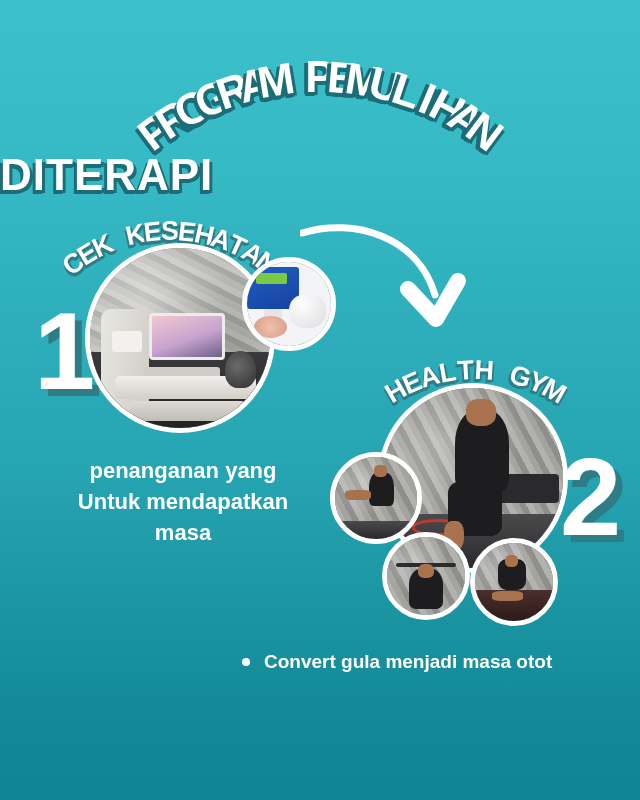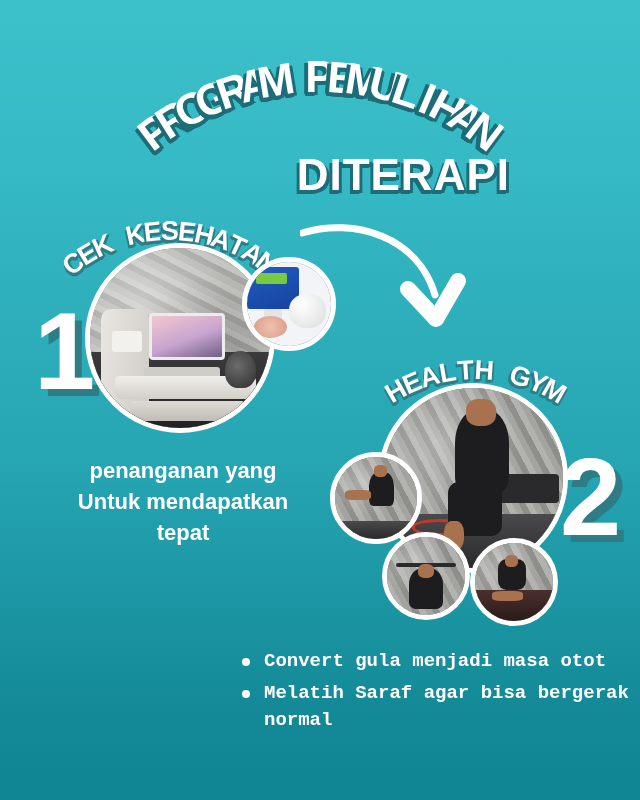--- a/index.html
+++ b/index.html
@@ -31,26 +31,25 @@
     font-size: 44px;
     letter-spacing: 0px;
     color: #ffffff;
     text-shadow:
       -3px 4px 0 #1c6d78, -2px 4px 0 #1c6d78, -3px 3px 0 #1c6d78,
       3px 3px 0 #1c6d78, 0 4px 0 #1c6d78, -4px 2px 0 #1c6d78;
     white-space: pre;
   }
   .title-line2 {
     position: absolute; left: 0; top: 98px; width: 510px;
-    text-align: right;
+    text-align: left;
     font-weight: 900; font-size: 44px; color: #fff;
     letter-spacing: 1px;
     text-shadow:
       -3px 4px 0 #1c6d78, -2px 4px 0 #1c6d78, 3px 3px 0 #1c6d78, 0 4px 0 #1c6d78;
-    padding-left: 8px;
   }
 
   
   .arc-label { position: absolute; width: 300px; height: 80px; pointer-events: none; }
   .arc-label .ch {
     position: absolute; left: 50%; top: 0;
     transform-origin: 50% 130px;
     font-weight: 900; font-size: 27px; color: #fff;
     text-shadow: -2px 3px 0 #2e7d86, -1px 3px 0 #2e7d86, 2px 2px 0 #2e7d86, 0 3px 0 #2e7d86;
     white-space: pre;
@@ -191,21 +190,21 @@
   
   #caption-step1 {
     position: absolute; left: 38px; top: 455px; width: 290px;
     text-align: center;
     color: #ffffff; font-weight: 900; font-size: 22px; line-height: 1.42;
   }
   #bullets-step2 {
     position: absolute; left: 238px; top: 648px; width: 392px;
     color: #ffffff; font-weight: 900; font-size: 19px; line-height: 1.45;
   }
-  #bullets-step2 li { list-style: none; position: relative; padding-left: 26px; margin-bottom: 4px; font-family: Liberation Mono, monospace; }
+  #bullets-step2 li { list-style: none; position: relative; padding-left: 26px; margin-bottom: 4px; }
   #bullets-step2 li::before {
     content: ""; position: absolute; left: 4px; top: 10px;
     width: 8px; height: 8px; border-radius: 50%; background: #ffffff;
   }
 </style>
 </head>
 <body>
 
 <div class="poster">
 
@@ -270,21 +269,21 @@
       <div class="dev-screen"></div>
       <div class="dev-stand"></div>
       <div class="dev-round"></div>
       <div class="dev-hand"></div>
     </div>
   </div>
 
   <div id="caption-step1">
     <div>penanganan yang</div>
     <div>Untuk mendapatkan</div>
-    <div>tepat</div>
+    <div>masa</div>
   </div>
 
   <svg id="flow-arrow" viewBox="0 0 180 130">
     <path d="M2,18 C55,2 118,22 135,80" stroke="#ffffff" stroke-width="7" fill="none" stroke-linecap="round"></path>
     <path d="M108,74 L136,104 L158,66" stroke="#ffffff" stroke-width="16" fill="none" stroke-linecap="round" stroke-linejoin="round"></path>
   </svg>
 
   <div class="arc-label" id="label-step2" style="left:325px; top:355px;">
       <span class="ch" style="font-size: 27px; transform-origin: 50% 175px; transform: translateX(-50%) rotate(-29.7deg);">H</span>
       <span class="ch" style="font-size: 27px; transform-origin: 50% 175px; transform: translateX(-50%) rotate(-23.1deg);">E</span>
@@ -337,16 +336,15 @@
       <div class="wall dark"></div>
       <div class="mat" style="height:40%; background:linear-gradient(180deg,#4b2f2c,#2b1b19);"></div>
       <div class="person" style="left:30%; top:20%; width:36%; height:40%; border-radius:30%;"></div>
       <div class="skin" style="left:38%; top:16%; width:17%; height:15%;"></div>
       <div class="skin" style="left:22%; top:62%; width:40%; height:12%; border-radius:30%;"></div>
     </div>
   </div>
 
   <ul id="bullets-step2">
     <li>Convert gula menjadi masa otot</li>
-    <li>Melatih Saraf agar bisa bergerak normal</li>
   </ul>
 
 </div>
 
 </body></html>

